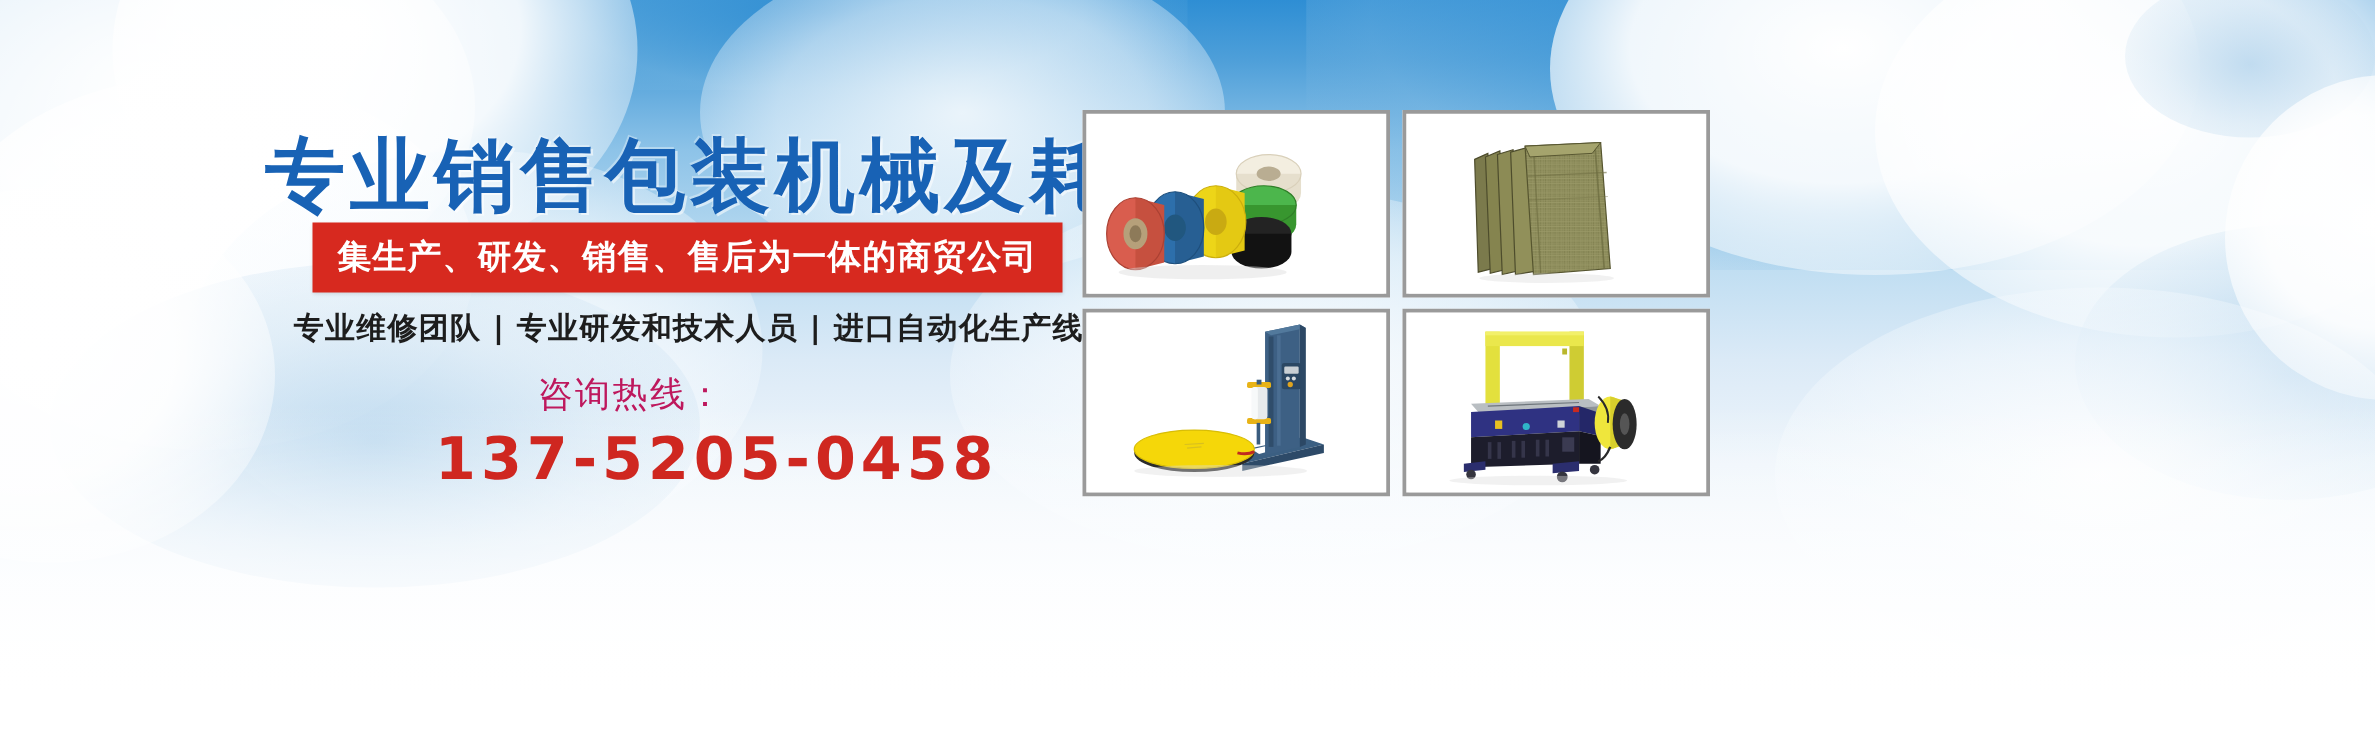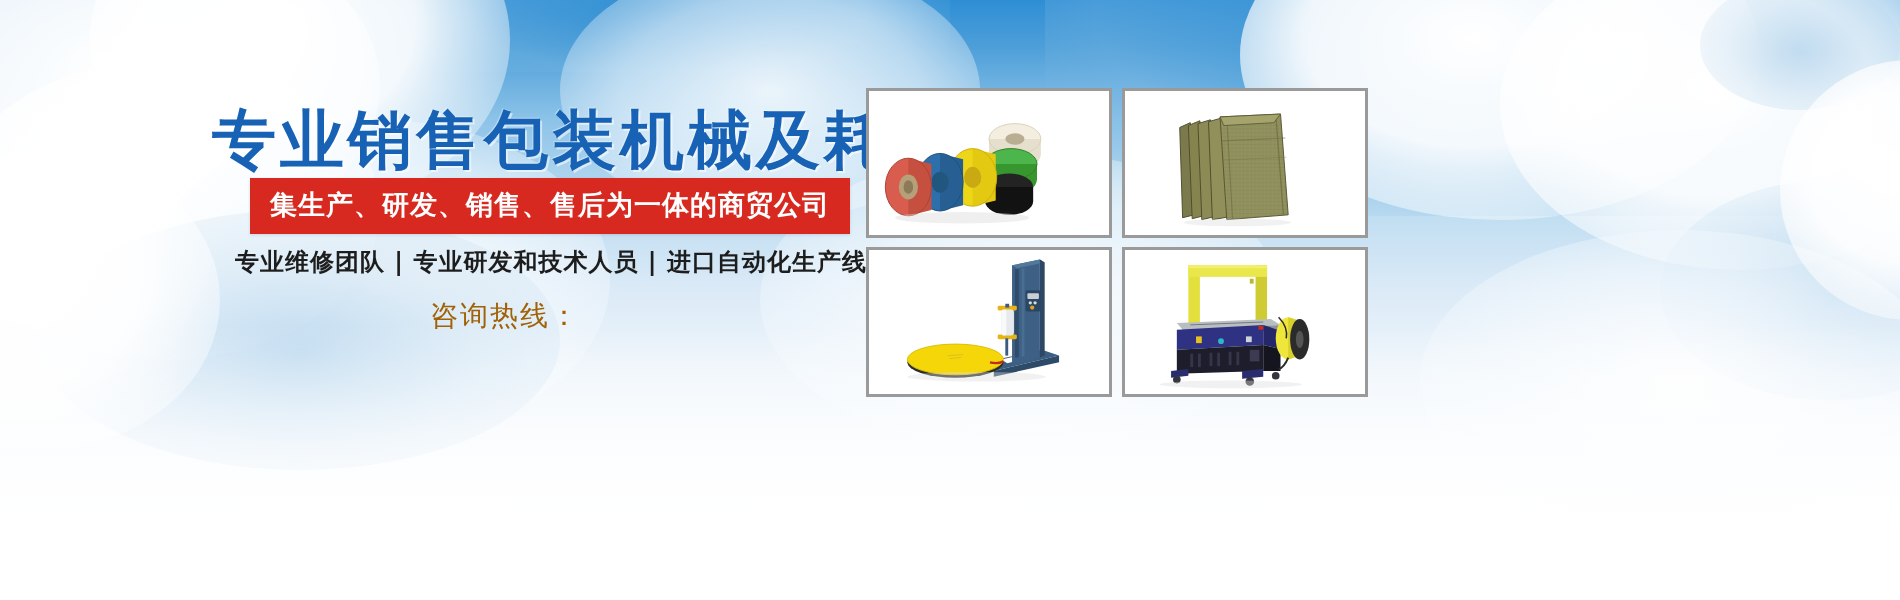--- a/index.html
+++ b/index.html
@@ -109,21 +109,21 @@
     color: #1d1d1d;
     white-space: nowrap;
     font-family: "DejaVu Sans", "Liberation Sans", sans-serif;
   }
   .hotline-label {
     position: absolute;
     left: 430px; top: 297px;
     font-size: 28px;
     font-weight: 400;
     letter-spacing: 2px;
-    color: #a16207;
+    color: #be185d;
     white-space: nowrap;
     font-family: "DejaVu Sans", "Liberation Sans", sans-serif;
   }
   .hotline-number {
     position: absolute;
     left: 348px; top: 340px;
     font-size: 47px;
     font-weight: 700;
     letter-spacing: 4px;
     color: #cf2720;
@@ -185,20 +185,21 @@
     <div class="headline">专业销售包装机械及耗材</div>
 
     <div class="tagline-band">
       <div class="tag-text">集生产、研发、销售、售后为一体的商贸公司</div>
     </div>
 
     <div class="subline">专业维修团队 | 专业研发和技术人员 | 进口自动化生产线</div>
 
     <div class="hotline-label">咨询热线：</div>
 
+    <div class="hotline-number">137-5205-0458</div>
   </div>
 
   <div class="grid">
 
     <div class="card">
       <svg viewBox="0 0 246 150">
         <rect x="0" y="0" width="246" height="150" fill="#ffffff"></rect>
 
         <g>
           <ellipse cx="150" cy="50" rx="27" ry="16" fill="#f3eee0"></ellipse>

